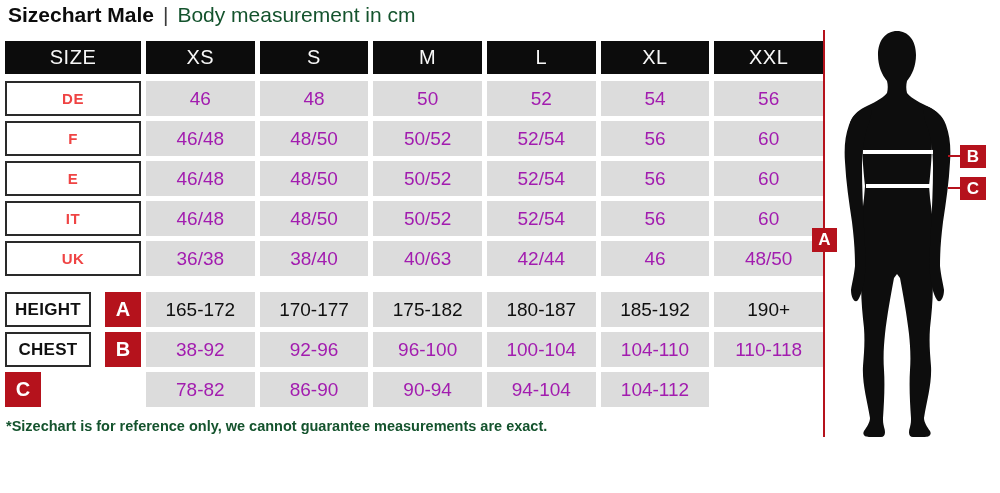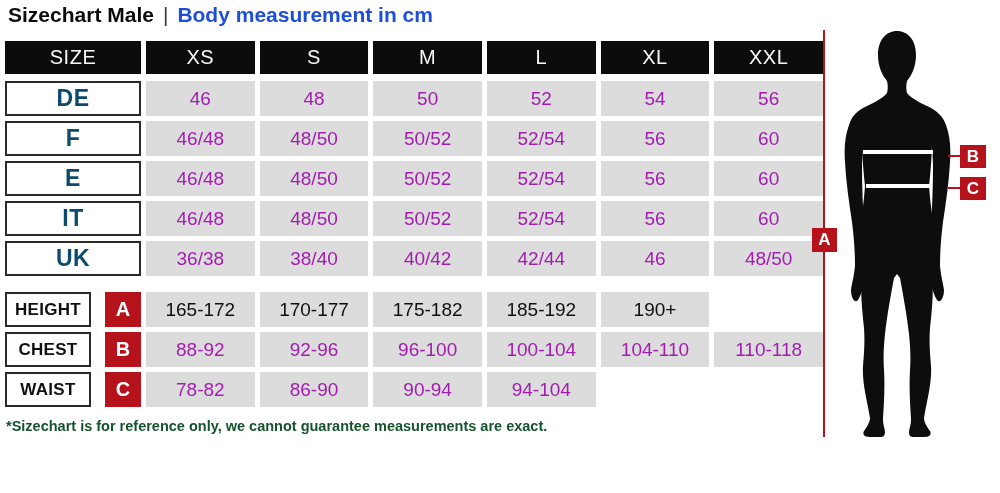--- a/index.html
+++ b/index.html
@@ -2,30 +2,30 @@
 <html><head>
 <meta charset="utf-8">
 <style>
   * { margin:0; padding:0; box-sizing:border-box; }
   html,body { background:#fff; }
   body { font-family:"Liberation Sans", sans-serif; }
   .page { position:relative; width:1000px; height:493px; background:#ffffff; overflow:hidden; }
 
   .title { position:absolute; left:8px; top:3px; font-size:21px; color:#0c0c0c; font-weight:bold; white-space:nowrap; }
   .title .sep { font-weight:400; color:#3a3a3a; padding:0 9px; }
-  .title .sub { font-weight:700; color:#1d4ed8; }
+  .title .sub { font-weight:400; color:#14532d; }
 
   .sizetable { position:absolute; left:5px; top:41px; width:818px; }
   .row { display:grid; grid-template-columns:136px repeat(6,1fr); gap:5px; height:35px; margin-bottom:5px; }
   .row.header { height:33px; margin-bottom:7px; }
   .spacer { height:11px; }
 
   .hcell { background:#0c0c0c; color:#f7f7f7; display:flex; align-items:center; justify-content:center; font-size:20px; letter-spacing:0.5px; }
   .labelbox { background:#fff; border:2px solid #2a2a2a; display:flex; align-items:center; justify-content:center; }
-  .labelbox.red { color:#0c4a6e; font-weight:bold; font-size:23px; letter-spacing:0.5px; }
+  .labelbox.red { color:#ef4444; font-weight:bold; font-size:15px; letter-spacing:0.5px; }
   .cell { background:#dcdcdc; color:#a21caf; font-size:19px; display:flex; align-items:center; justify-content:center; }
   .cell.bold { font-weight:normal; color:#0f0f0f; }
 
   .split { display:flex; gap:14px; }
   .split .labelbox { flex:1; color:#101010; font-weight:bold; font-size:17px; letter-spacing:0.3px; }
   .badge { width:36px; background:#b5121c; color:#fff; font-weight:bold; font-size:20px; display:flex; align-items:center; justify-content:center; }
 
   .footnote { position:absolute; left:6px; top:418px; font-size:14.5px; font-weight:bold; color:#14532d; white-space:nowrap; }
 
   .figure-svg { position:absolute; left:830px; top:28px; width:140px; height:414px; }
@@ -96,62 +96,63 @@
       <div class="cell">50/52</div>
       <div class="cell">52/54</div>
       <div class="cell">56</div>
       <div class="cell">60</div>
     </div>
 
     <div class="row">
       <div class="labelbox red">UK</div>
       <div class="cell">36/38</div>
       <div class="cell">38/40</div>
-      <div class="cell">40/42</div>
+      <div class="cell">40/63</div>
       <div class="cell">42/44</div>
       <div class="cell">46</div>
       <div class="cell">48/50</div>
     </div>
 
     <div class="spacer"></div>
 
     <div class="row">
       <div class="split">
         <div class="labelbox">HEIGHT</div>
         <div class="badge">A</div>
       </div>
       <div class="cell bold">165-172</div>
       <div class="cell bold">170-177</div>
       <div class="cell bold">175-182</div>
+      <div class="cell bold">180-187</div>
       <div class="cell bold">185-192</div>
       <div class="cell bold">190+</div>
     </div>
 
     <div class="row">
       <div class="split">
         <div class="labelbox">CHEST</div>
         <div class="badge">B</div>
       </div>
-      <div class="cell">88-92</div>
+      <div class="cell">38-92</div>
       <div class="cell">92-96</div>
       <div class="cell">96-100</div>
       <div class="cell">100-104</div>
       <div class="cell">104-110</div>
       <div class="cell">110-118</div>
     </div>
 
     <div class="row">
       <div class="split">
-        <div class="labelbox">WAIST</div>
         <div class="badge">C</div>
       </div>
       <div class="cell">78-82</div>
       <div class="cell">86-90</div>
       <div class="cell">90-94</div>
       <div class="cell">94-104</div>
+      <div class="cell">104-112</div>
     </div>
 
   </div>
 
   <div class="footnote">*Sizechart is for reference only, we cannot guarantee measurements are exact.</div>
 
   <svg class="figure-svg" viewBox="0 0 140 414" xmlns="http://www.w3.org/2000/svg">
 
     <path fill="#0d0d0d" d="M67,3 C78,3 86,12 86,27 C86,38 82,47 77,53 C76,57 76,61 77,65 C82,71 91,75 99,79 C107,83 112,88 114,95 C112,100 104,103 102,110 C102,125 101,140 99,158 C100,175 103,190 104,205 C105,220 104,232 102,242 C104,262 102,282 100,300 C99,315 100,325 101,338 C102,355 97,372 94,390 C94,394 97,399 100,403 C102,407 99,409 95,409 L83,409 C79,409 78,405 80,399 C81,395 81,393 81,390 C80,375 79,358 80,342 C81,328 80,316 79,306 C77,288 73,266 70,250 L67,246 L64,250 C61,266 57,288 55,306 C54,316 53,328 54,342 C55,358 54,375 53,390 C53,393 53,395 54,399 C56,405 55,409 51,409 L39,409 C35,409 32,407 34,403 C37,399 40,394 40,390 C37,372 32,355 33,338 C34,325 35,315 34,300 C32,282 30,262 32,242 C30,232 29,220 30,205 C31,190 34,175 35,158 C33,140 32,125 32,110 C30,103 22,100 20,95 C22,88 27,83 35,79 C43,75 52,71 57,65 C58,61 58,57 57,53 C52,47 48,38 48,27 C48,12 56,3 67,3 Z"></path>
 

